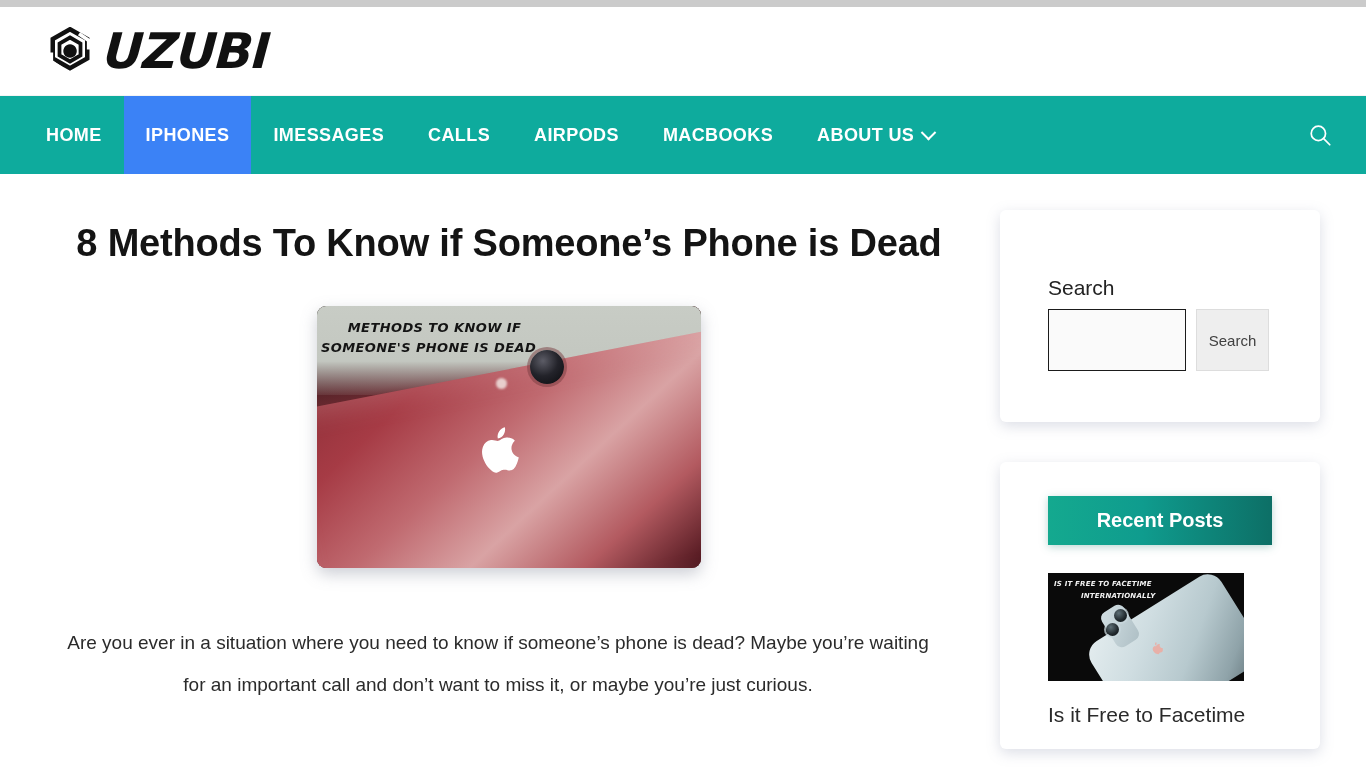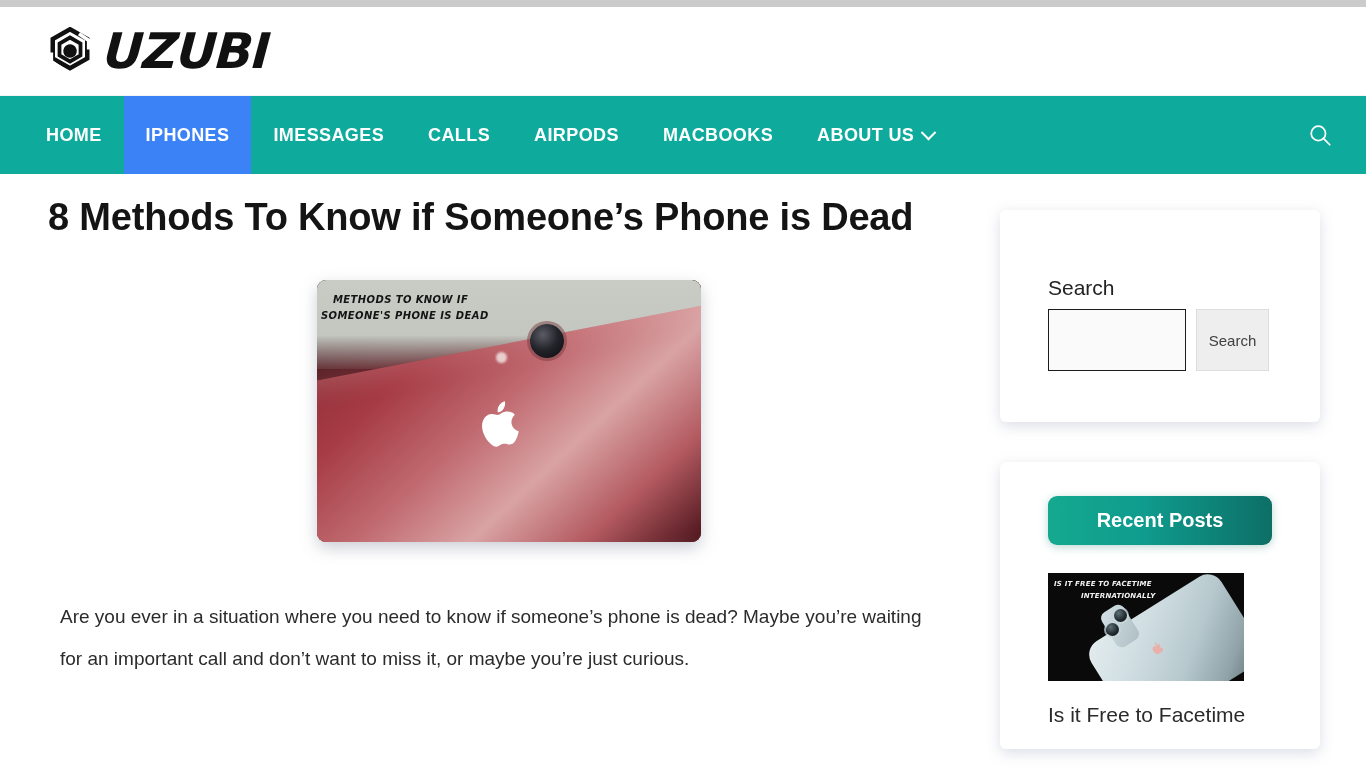--- a/index.html
+++ b/index.html
@@ -94,21 +94,22 @@
 
   
   .page-wrap {
     display: flex;
     align-items: flex-start;
     padding: 0;
     height: 542px;
   }
   .content-col {
     width: 1000px;
-    padding: 20px 30px 0 48px;
+    padding: 46px 30px 0 48px;
+    text-align: center;
   }
   .sidebar-col {
     width: 366px;
     padding: 36px 46px 0 0;
   }
 
   
   .entry-title {
     font-size: 38px;
     line-height: 1.26;
@@ -172,21 +173,21 @@
     width: 56px; height: 58px;
     transform: translate(-50%,-50%) rotate(-9deg);
   }
   .fi-caption {
     position: absolute;
     top: 12px; left: 16px;
     color: #141414;
     font-family: "DejaVu Sans", sans-serif;
     font-weight: bold;
     font-style: italic;
-    font-size: 10px;
+    font-size: 13px;
     line-height: 1.58;
     letter-spacing: 0.4px;
     text-transform: uppercase;
   }
   .fi-caption div:nth-child(2) { margin-left: -12px; }
 
   .entry-body {
     margin-top: 54px;
     font-size: 19px;
     line-height: 2.2;
@@ -232,21 +233,21 @@
   }
 
   .widget-recent { padding: 34px 48px 20px 48px; }
   .recent-heading {
     display: block;
     text-align: center;
     background: linear-gradient(90deg, #14a98f 0%, #0f9c8e 42%, #0d6f66 100%);
     color: #ffffff;
     font-size: 20px;
     font-weight: bold;
-    border-radius: 9px;
+    border-radius: 0;
     padding: 13px 10px;
     margin: 0 0 28px 0;
     box-shadow: 0 2px 8px rgba(60,140,130,0.35);
   }
   .recent-item { display: block; }
   .recent-thumb {
     width: 196px;
     height: 108px;
     background: #0a0a0a;
     position: relative;

